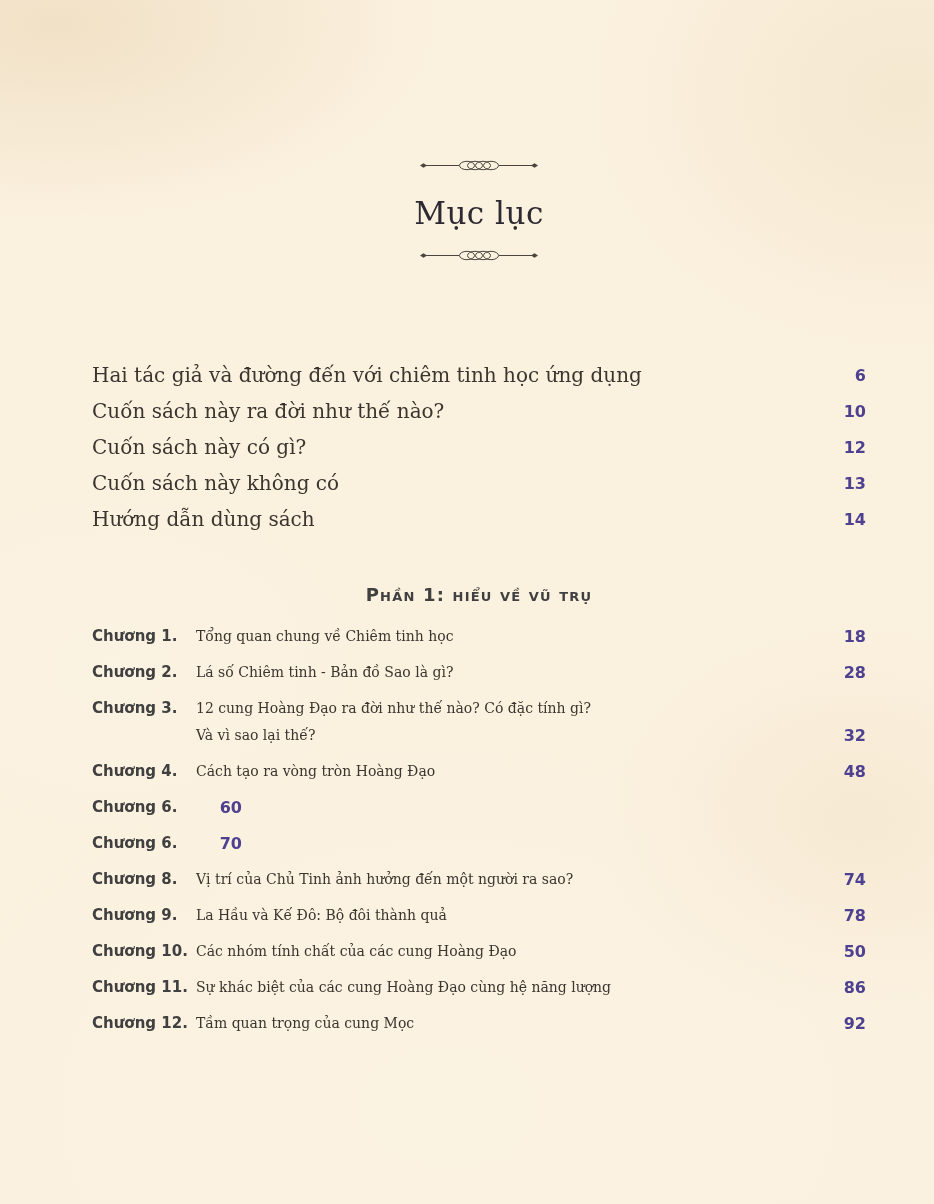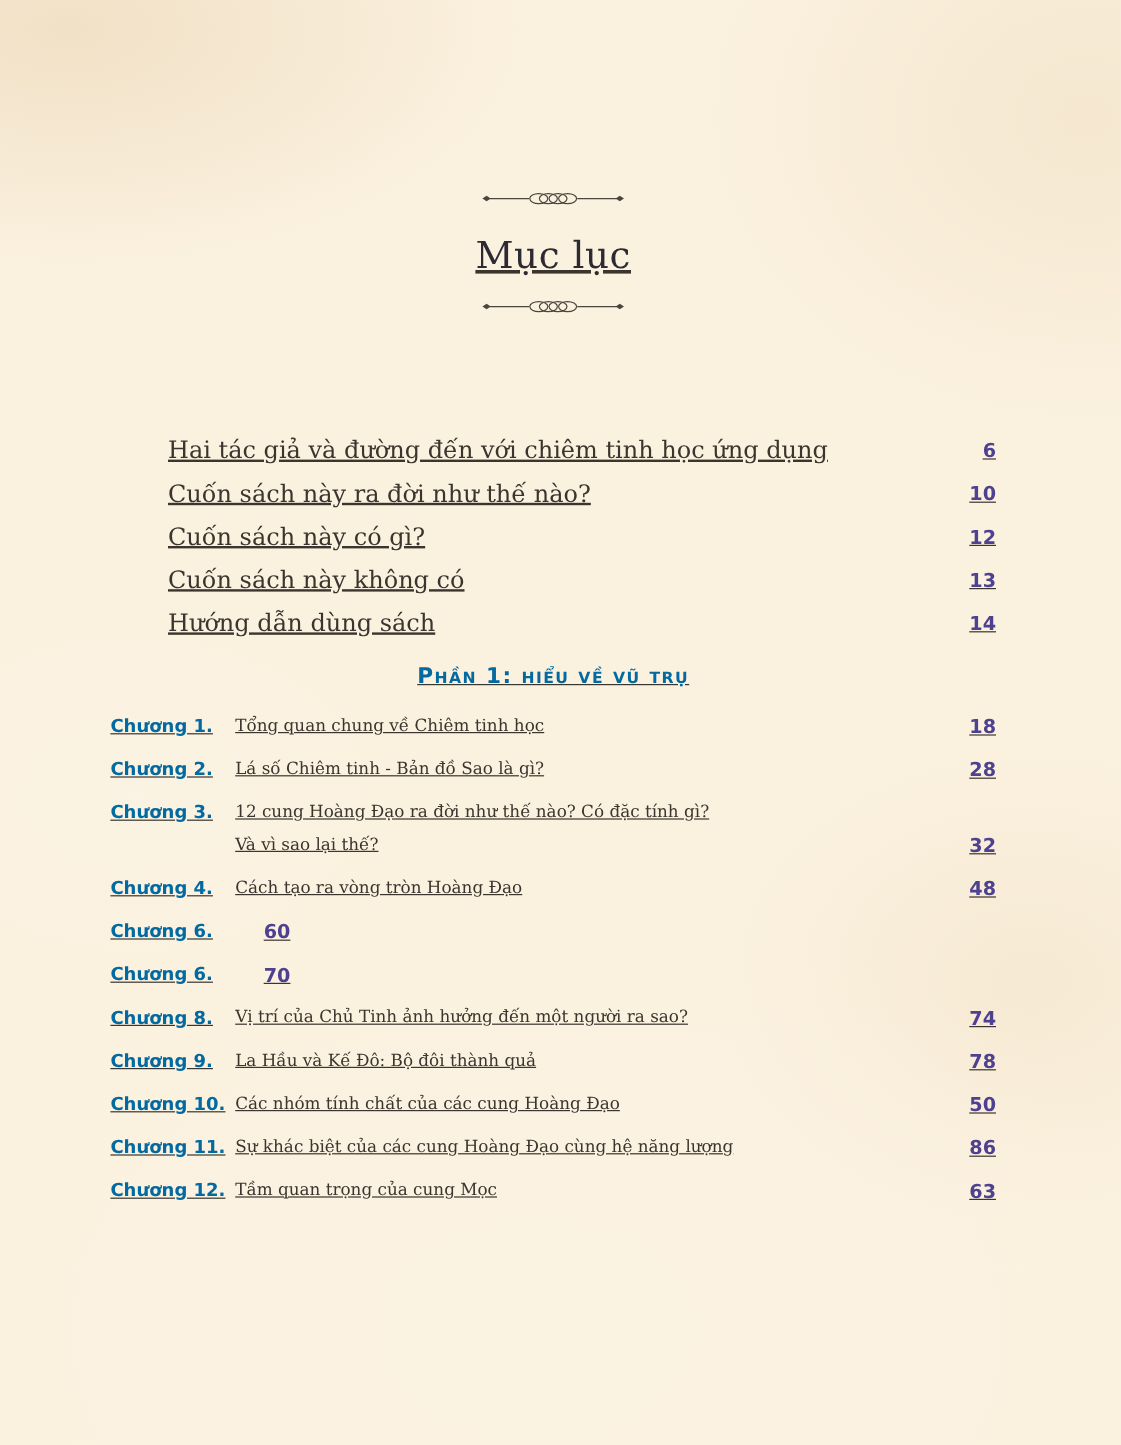--- a/index.html
+++ b/index.html
@@ -9,71 +9,71 @@
     color:#3a352e;
     overflow:hidden;
     background:
       radial-gradient(ellipse 620px 320px at 6% 2%, rgba(224,198,158,0.38), transparent 62%),
       radial-gradient(ellipse 520px 420px at 97% 8%, rgba(229,206,168,0.28), transparent 62%),
       radial-gradient(ellipse 760px 520px at 48% 92%, rgba(250,243,228,0.55), transparent 72%),
       radial-gradient(ellipse 430px 330px at 92% 68%, rgba(227,204,166,0.20), transparent 60%),
       radial-gradient(ellipse 380px 260px at 12% 55%, rgba(250,244,230,0.45), transparent 65%),
       #fbf1df;
   }
-  .page { padding:158px 104px 0 92px;text-decoration:underline; }
+  .page { padding:158px 68px 0 92px; }
 
   .ornament { text-align:center; height:18px; line-height:0; }
   .ornament svg { display:inline-block; }
 
   .page-title {
     text-align:center;
     font-size:31px;
     font-weight:normal;
     letter-spacing:0.5px;
     color:#2d2a32;
     margin:16px 0 14px 0;
     line-height:42px;
   }
 
   .front-list { margin-top:96px; }
   .front-row {
     display:flex; align-items:flex-start;
     font-size:20px; line-height:27px;
     margin-bottom:9px;
   }
-  .entry-title { flex:1;margin-left:48px; }
+  .entry-title { flex:1; }
   .entry-page {
     width:46px; text-align:right; align-self:flex-end;
     font-family:"DejaVu Sans", sans-serif;
     font-weight:bold; font-size:16px; line-height:27px;
     color:#4e4190;
   }
 
   .section-heading {
-    margin-top:20px;
+    margin-top:51px;
     text-align:center;
     font-family:"DejaVu Sans", sans-serif;
     font-weight:bold;
     font-variant:small-caps;
     letter-spacing:1.2px;
     font-size:18px;
-    color:#0369a1;
+    color:#404040;
   }
 
   .chapter-list { margin-top:18px; }
   .chapter-row {
     display:flex; align-items:flex-start;
     line-height:27px;
     margin-bottom:9px;
   }
   .chapter-num {
     width:104px; flex-shrink:0;
     font-family:"DejaVu Sans", sans-serif;
     font-weight:bold; font-size:15px; line-height:27px;
-    color:#0369a1;
+    color:#404040;
   }
   .chapter-title {
     flex:1;
     font-size:14px;
     white-space:pre-line;
   }
 </style>
 </head>
 <body>
 
@@ -197,17 +197,17 @@
 
   <div class="chapter-row">
     <span class="chapter-num">Chương 11.</span>
     <span class="chapter-title">Sự khác biệt của các cung Hoàng Đạo cùng hệ năng lượng</span>
     <span class="entry-page">86</span>
   </div>
 
   <div class="chapter-row">
     <span class="chapter-num">Chương 12.</span>
     <span class="chapter-title">Tầm quan trọng của cung Mọc</span>
-    <span class="entry-page">63</span>
+    <span class="entry-page">92</span>
   </div>
 </div>
 
 </div>
 
 </body></html>

